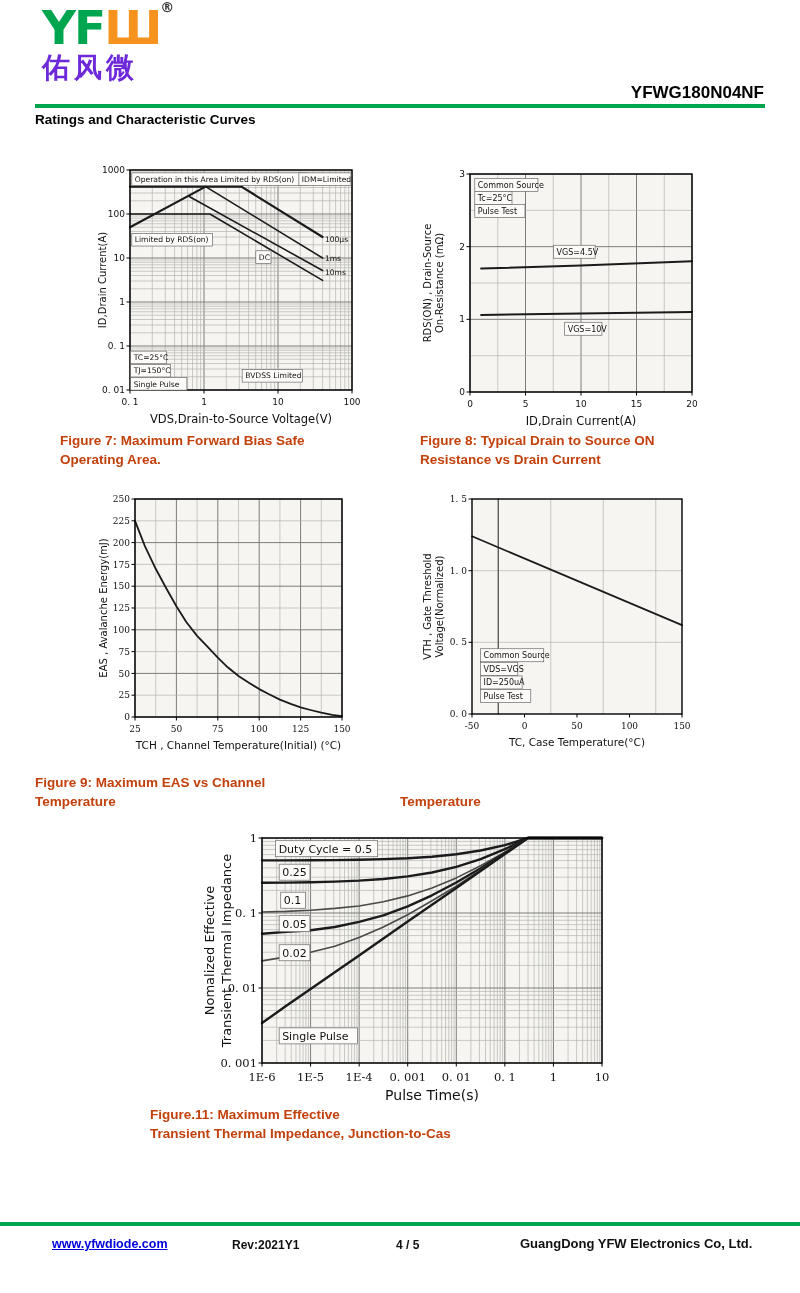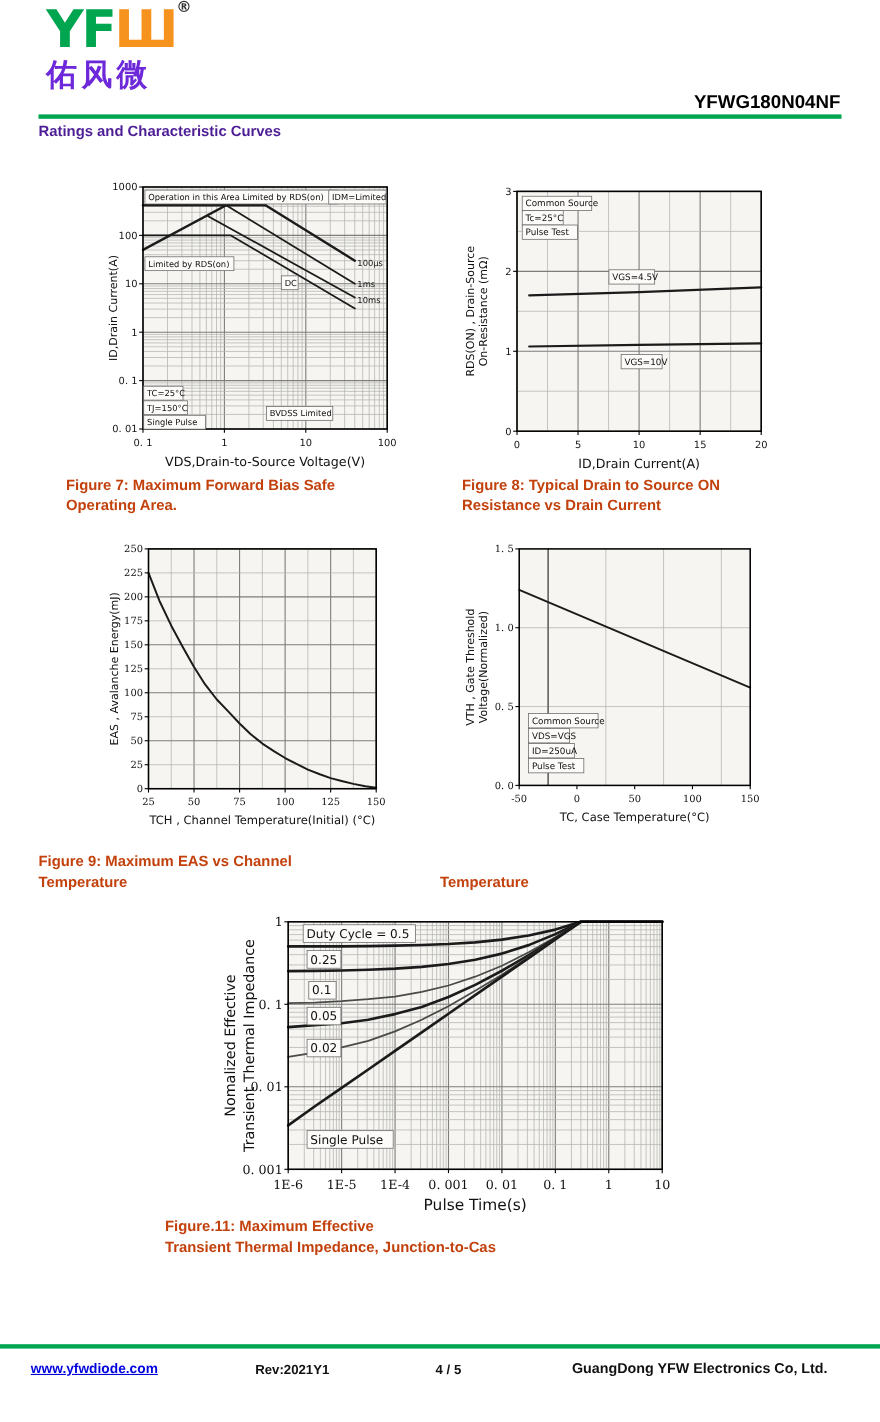--- a/index.html
+++ b/index.html
@@ -9,38 +9,38 @@
   .logo-main{font-family:"DejaVu Sans",sans-serif;font-weight:bold;font-size:47px;line-height:1.0;letter-spacing:-2px;position:relative;display:inline-block;}
   .lg-reg{font-size:14px;vertical-align:top;position:relative;top:-4px;color:#333;letter-spacing:0;}
   .logo-cn{font-weight:bold;font-size:28px;letter-spacing:4px;line-height:1.1;margin-top:2px;}
   .partnum{position:absolute;right:36px;top:83px;font-size:17px;font-weight:bold;color:#000;}
   .rule{position:absolute;height:3.5px;}
   .rule1{left:35px;top:104px;width:730px;}
   .rule2{left:0;top:1222px;width:800px;}
   .section-title{position:absolute;left:35px;top:112px;font-size:13.5px;font-weight:bold;}
   .chart{position:absolute;overflow:visible;}
   .caption{position:absolute;text-align:left;font-weight:bold;font-size:13.5px;line-height:1.4;color:#c2410c;}
-  .footer-link{position:absolute;left:28px;top:1237px;font-size:12.5px;font-weight:bold;text-decoration:underline;}
+  .footer-link{position:absolute;left:52px;top:1237px;font-size:12.5px;font-weight:bold;text-decoration:underline;}
   .footer-rev{position:absolute;left:232px;top:1238px;font-size:12px;font-weight:bold;}
   .footer-page{position:absolute;left:396px;top:1238px;font-size:12px;font-weight:bold;}
   .footer-company{position:absolute;left:520px;top:1236px;font-size:13px;font-weight:bold;}
 </style>
 </head>
 <body>
 
 <div class="page">
 
   <div class="logo">
     <div class="logo-main"><span style="color: rgb(0, 165, 79);">YF</span><span style="color: rgb(246, 146, 30);">Ш</span><span class="lg-reg">®</span></div>
     <div class="logo-cn" style="color: #6d28d9;">佑风微</div>
   </div>
 
   <div class="partnum">YFWG180N04NF</div>
   <div class="rule rule1" style="background: rgb(0, 165, 79);"></div>
-  <div class="section-title" style="color: #4c1d95;">Ratings and Characteristic Curves</div>
+  <div class="section-title" style="color: #000000;">Ratings and Characteristic Curves</div>
 
   <svg id="fig7" class="chart" style="left:95px;top:158px" width="300" height="266" viewBox="0 0 300 266">
       <rect x="35" y="12" width="222" height="220" fill="#f6f5f1"></rect>
       <line x1="35" y1="12" x2="35" y2="232" stroke="#7d7d7b" stroke-width="1"></line>
       <line x1="57.27621967913461" y1="12" x2="57.27621967913461" y2="232" stroke="#b5b5b2" stroke-width="0.7"></line>
       <line x1="70.30697284925503" y1="12" x2="70.30697284925503" y2="232" stroke="#b5b5b2" stroke-width="0.7"></line>
       <line x1="79.55243935826923" y1="12" x2="79.55243935826923" y2="232" stroke="#b5b5b2" stroke-width="0.7"></line>
       <line x1="86.72378032086539" y1="12" x2="86.72378032086539" y2="232" stroke="#b5b5b2" stroke-width="0.7"></line>
       <line x1="92.58319252838965" y1="12" x2="92.58319252838965" y2="232" stroke="#b5b5b2" stroke-width="0.7"></line>
       <line x1="97.53725496105503" y1="12" x2="97.53725496105503" y2="232" stroke="#b5b5b2" stroke-width="0.7"></line>

